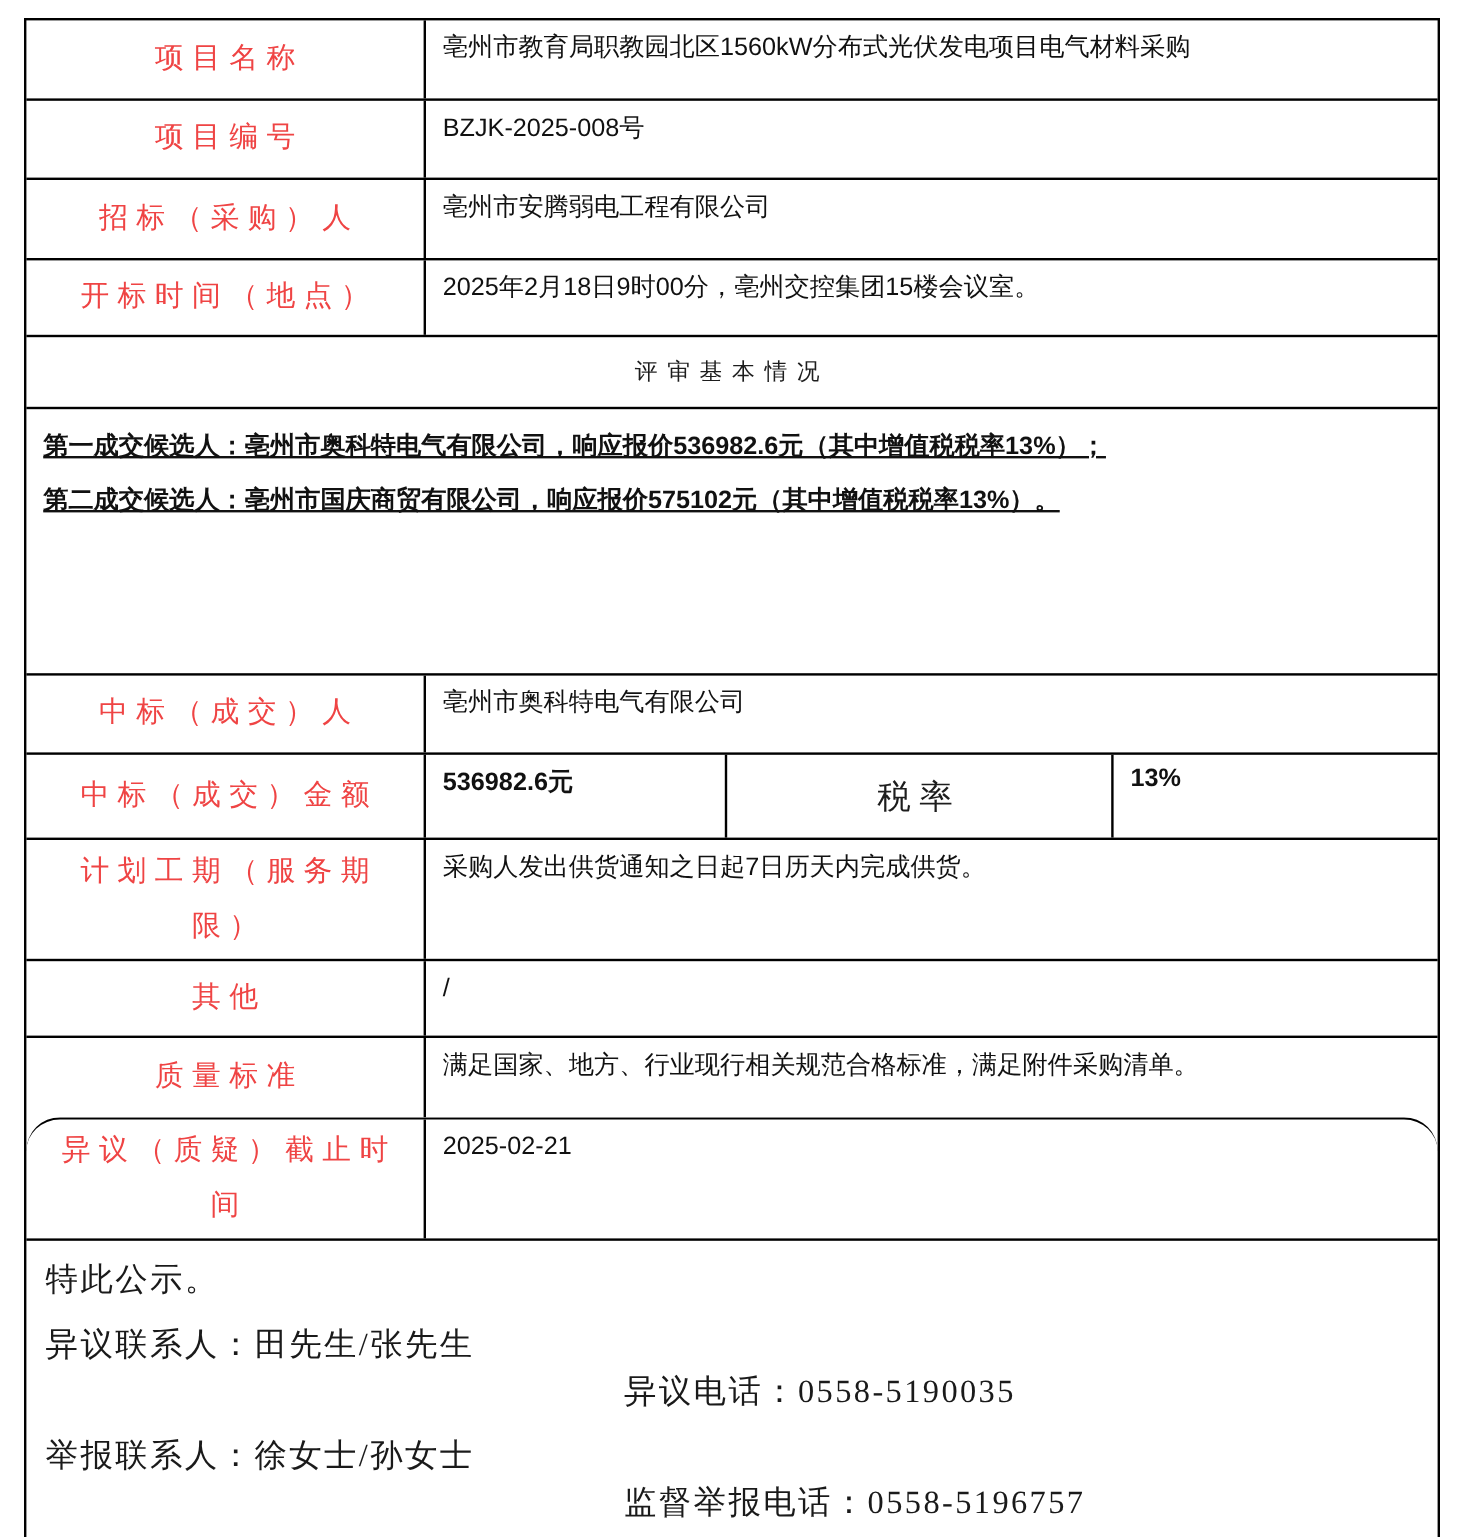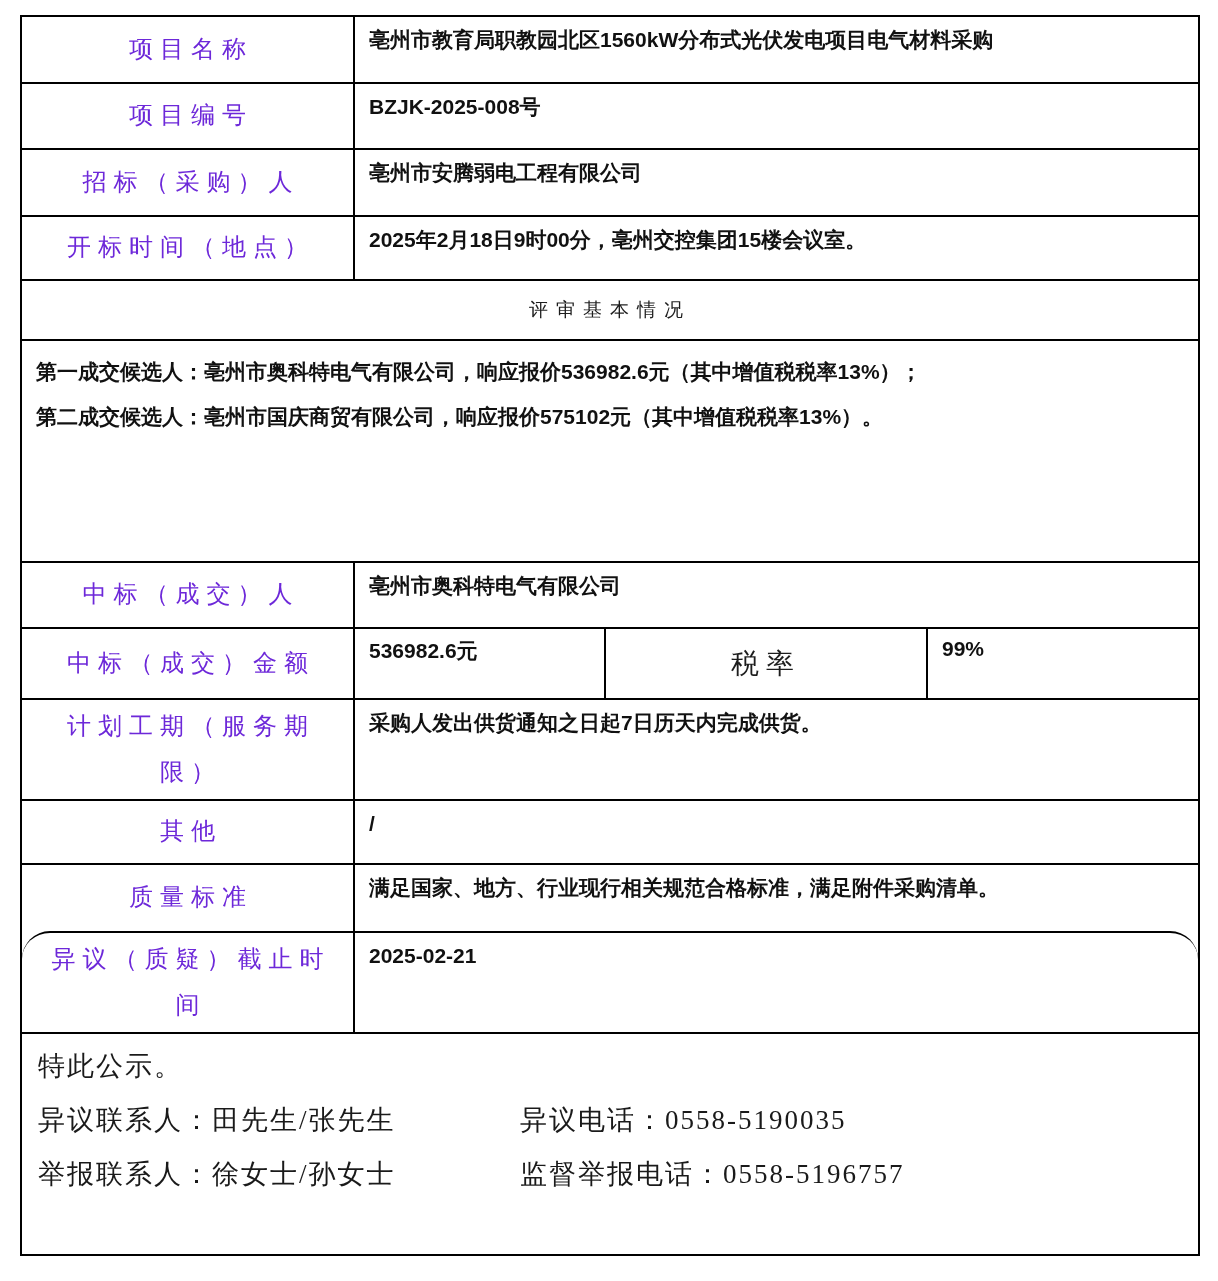--- a/index.html
+++ b/index.html
@@ -34,29 +34,29 @@
     flex: 0 0 333px;
     width: 333px;
     border-right: 2px solid #000000;
     display: flex;
     align-items: center;
     justify-content: center;
     text-align: center;
     font-family: "Liberation Serif", serif;
     font-size: 24px;
     letter-spacing: 7px;
-    color: #6d28d9;
+    color: #ef4444;
     padding: 4px 18px 4px 25px;
     line-height: 1.9;
   }
   .value-cell {
     flex: 1 1 auto;
     padding: 8px 14px;
     font-size: 21px;
-    font-weight: 700;
+    font-weight: 400;
     color: #111111;
     line-height: 1.4;
     text-align: left;
   }
   .section-header-cell {
     flex: 1 1 auto;
     display: flex;
     justify-content: center;
     align-items: center;
     font-family: "Liberation Serif", serif;
@@ -66,20 +66,21 @@
     text-align: center;
   }
   .review-cell {
     flex: 1 1 auto;
     padding: 8px 14px;
     font-size: 21px;
     font-weight: 600;
     color: #111111;
     line-height: 2.15;
     text-align: left;
+    text-decoration: underline;
   }
   .amount-value-cell {
     flex: 0 0 251px;
     width: 251px;
     padding: 8px 14px;
     font-size: 21px;
     font-weight: 600;
     color: #111111;
     border-right: 2px solid #000000;
   }
@@ -113,21 +114,21 @@
   .footer-notice { line-height: 44px; }
   .footer-line {
     display: flex;
     margin-top: 10px;
     line-height: 44px;
   }
   .footer-line .left-part {
     flex: 0 0 482px;
     width: 482px;
   }
-  .footer-line .right-part { flex: 1 1 auto; }
+  .footer-line .right-part { flex: 1 1 auto; margin-top: 39px; }
 
   
   .h-r1  { min-height: 65px; }
   .h-r2  { min-height: 66px; }
   .h-r3  { min-height: 67px; }
   .h-r4  { min-height: 64px; }
   .h-hdr { min-height: 60px; }
   .h-rev { min-height: 222px; }
   .h-win { min-height: 66px; }
   .h-amt { min-height: 71px; }
@@ -176,21 +177,21 @@
 
     <div class="row h-win">
       <div class="label-cell">中标（成交）人</div>
       <div class="value-cell">亳州市奥科特电气有限公司</div>
     </div>
 
     <div class="row h-amt">
       <div class="label-cell">中标（成交）金额</div>
       <div class="amount-value-cell">536982.6元</div>
       <div class="tax-label-cell">税率</div>
-      <div class="tax-value-cell">99%</div>
+      <div class="tax-value-cell">13%</div>
     </div>
 
     <div class="row h-sch">
       <div class="label-cell">计划工期（服务期限）</div>
       <div class="value-cell">采购人发出供货通知之日起7日历天内完成供货。</div>
     </div>
 
     <div class="row h-oth">
       <div class="label-cell">其他</div>
       <div class="value-cell">/</div>

